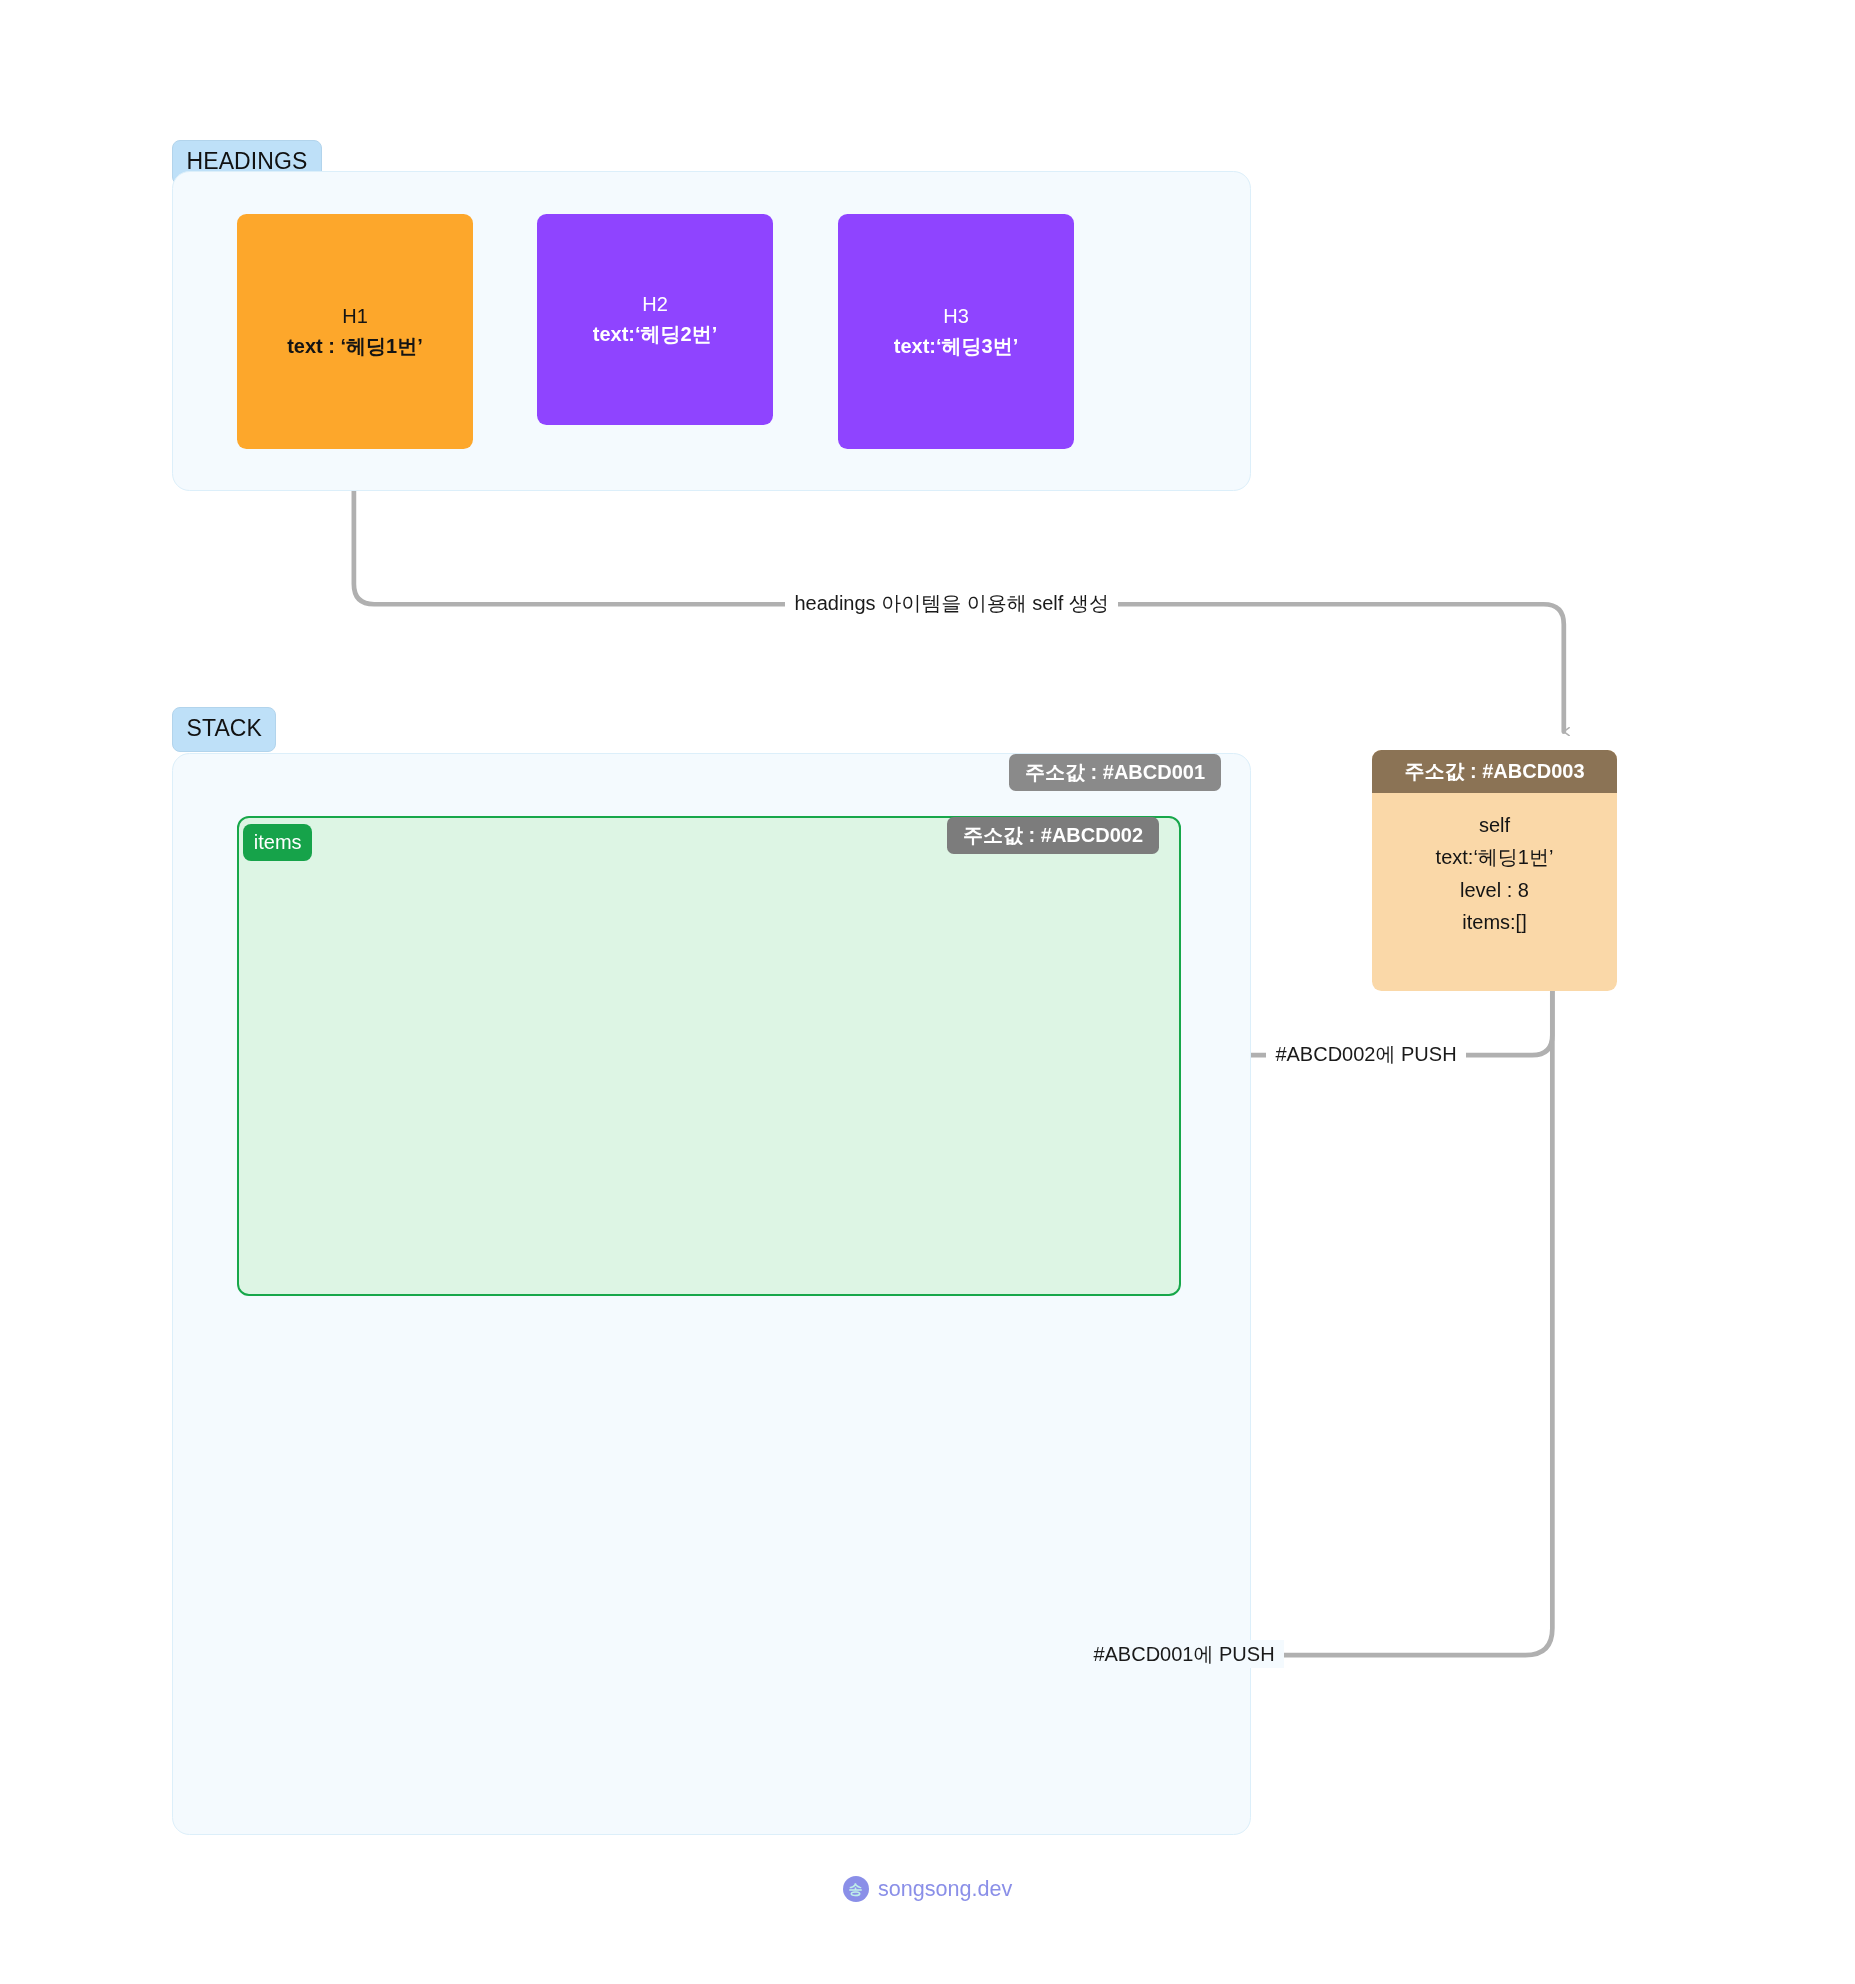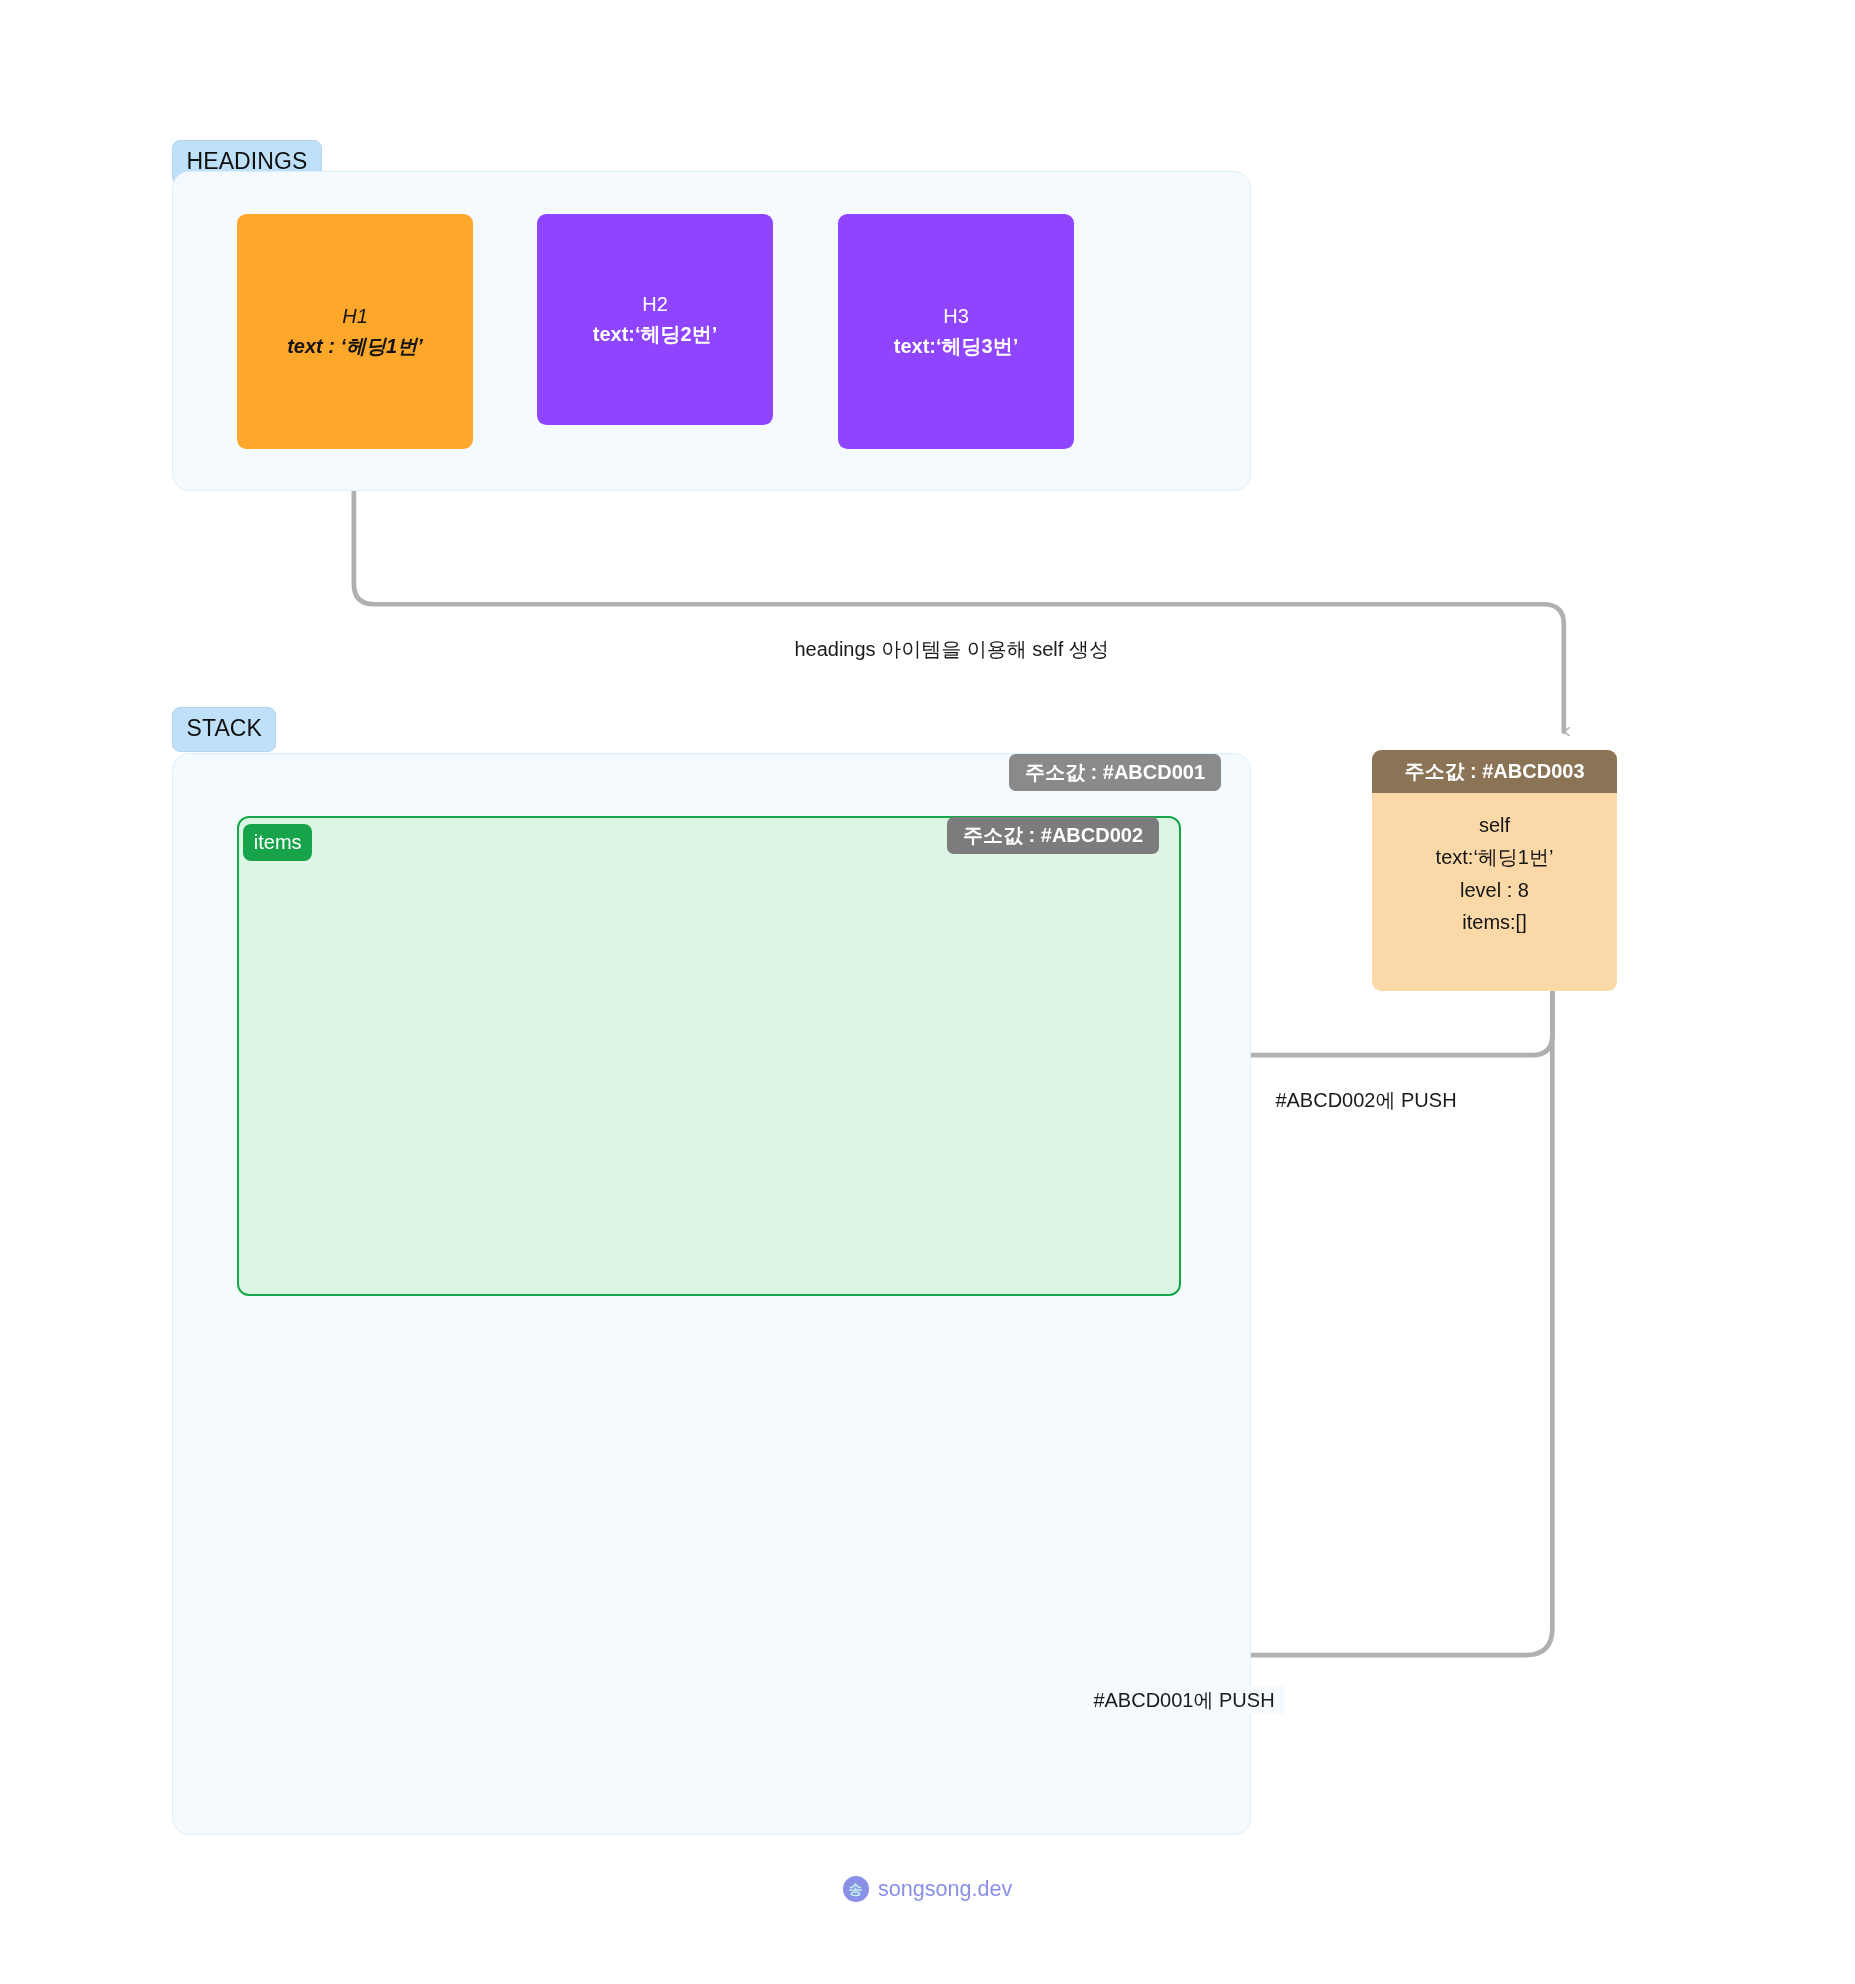--- a/index.html
+++ b/index.html
@@ -126,21 +126,20 @@
 
   
   .wire-label {
     position: absolute;
     background: #ffffff;
     color: #1a1a1a;
     font-size: 20px;
     line-height: 1;
     padding: 4px 9.4px;
     white-space: nowrap;
-    margin-top: 46px;
   }
   .wire-label.on-panel { background: #F4FAFE; }
 
   
   #footer {
     position: absolute;
     left: 0;
     top: 1876px;
     width: 1855px;
     display: flex;
@@ -183,21 +182,21 @@
 
     <path d="M 2303,1470 L 2303,1535 Q 2303,1565 2273,1565 L 1790,1565" fill="none" stroke="#B0B0B0" stroke-width="7" stroke-linecap="round" marker-end="url(#arrow-left)"></path>
 
     <path d="M 2303,1470 L 2303,2415 Q 2303,2455 2263,2455 L 1210,2455" fill="none" stroke="#B0B0B0" stroke-width="7" stroke-linecap="round" marker-end="url(#arrow-left)"></path>
   </svg>
 
   <div class="section-pill" style="left:172px; top:125px;margin-top:15px;">HEADINGS</div>
 
   <div class="panel" style="left:172px; top:171px; width:1079px; height:320px;"></div>
 
-  <div class="hcard orange" style="left:237px; top:214px; width:236px; height:235px;font-style:italic;">
+  <div class="hcard orange" style="left:237px; top:214px; width:236px; height:235px;">
     <div class="l1">H1</div>
     <div class="l2">text : ‘헤딩1번’</div>
   </div>
 
   <div class="hcard purple" style="left:537px; top:214px; width:236px; height:211px;">
     <div class="l1">H2</div>
     <div class="l2">text:‘헤딩2번’</div>
   </div>
 
   <div class="hcard purple" style="left:838px; top:214px; width:236px; height:235px;">

